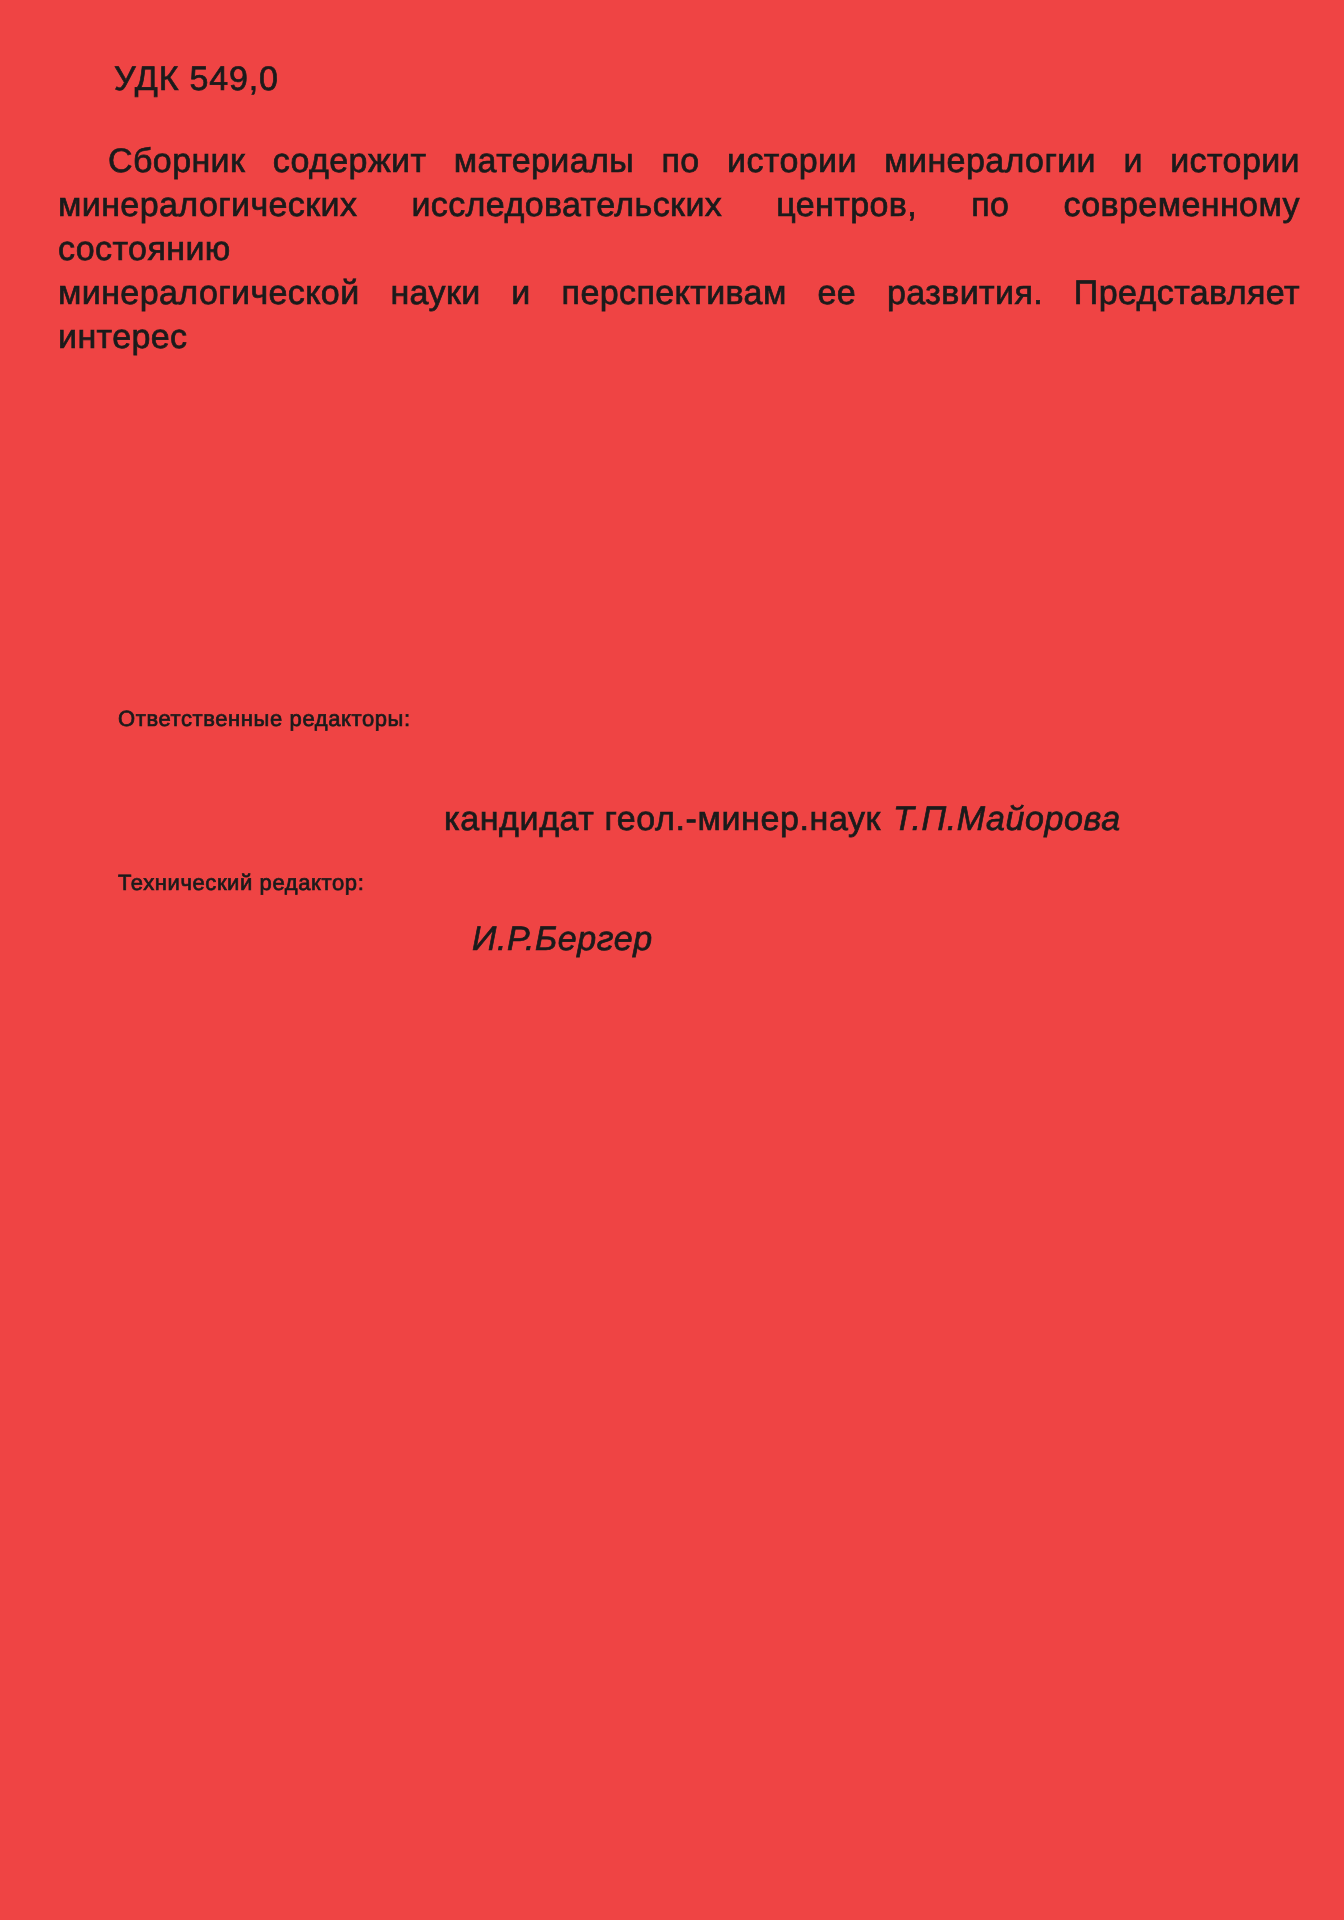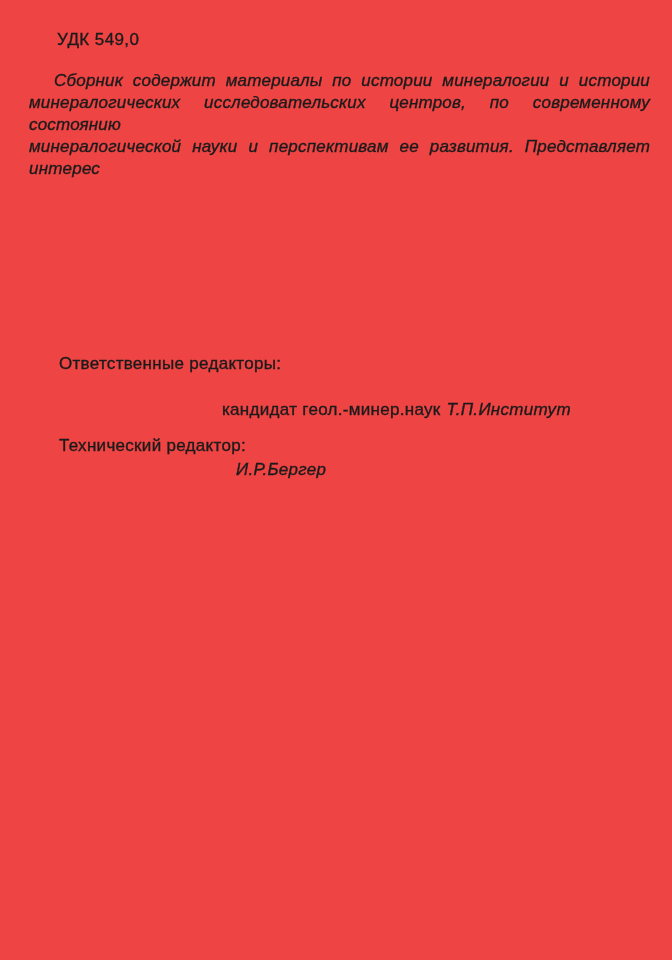--- a/index.html
+++ b/index.html
@@ -30,35 +30,34 @@
     white-space: nowrap;
   }
   .abstract {
     position: absolute;
     left: 29px;
     top: 70px;
     width: 621px;
     font-size: 17px;
     line-height: 22px;
     letter-spacing: 0.2px;
-    font-style: italic;
   }
   .abstract .line {
     width: 621px;
   }
   .abstract .line.just {
     text-align: justify;
     text-align-last: justify;
   }
   .abstract .line.first {
     text-indent: 25px;
   }
   .editors-label {
     position: absolute;
-    font-size: 17px;
+    font-size: 11px;
     letter-spacing: 0.3px;
     white-space: nowrap;
   }
   .label-responsible { left: 59px; top: 354px; }
   .label-technical   { left: 59px; top: 436px; }
   .editor-line {
     position: absolute;
     font-size: 17px;
     letter-spacing: 0.3px;
     white-space: nowrap;
@@ -90,21 +89,21 @@
   <div class="abstract">
     <div class="line just first">Сборник содержит материалы по истории минералогии и истории</div>
     <div class="line just">минералогических исследовательских центров, по современному состоянию</div>
     <div class="line just">минералогической науки и перспективам ее развития. Представляет интерес</div>
   </div>
 
   <div class="editors-label label-responsible">Ответственные редакторы:</div>
 
 
   <div class="editor-line editor-line-2">
-    <span>кандидат геол.-минер.наук</span><span class="editor-name">Т.П.Институт</span>
+    <span>кандидат геол.-минер.наук</span><span class="editor-name">Т.П.Майорова</span>
   </div>
 
   <div class="editors-label label-technical">Технический редактор:</div>
 
   <div class="editor-line editor-line-3">
     <span class="editor-name" style="margin-left:16px">И.Р.Бергер</span>
   </div>
 
 
 </div>

